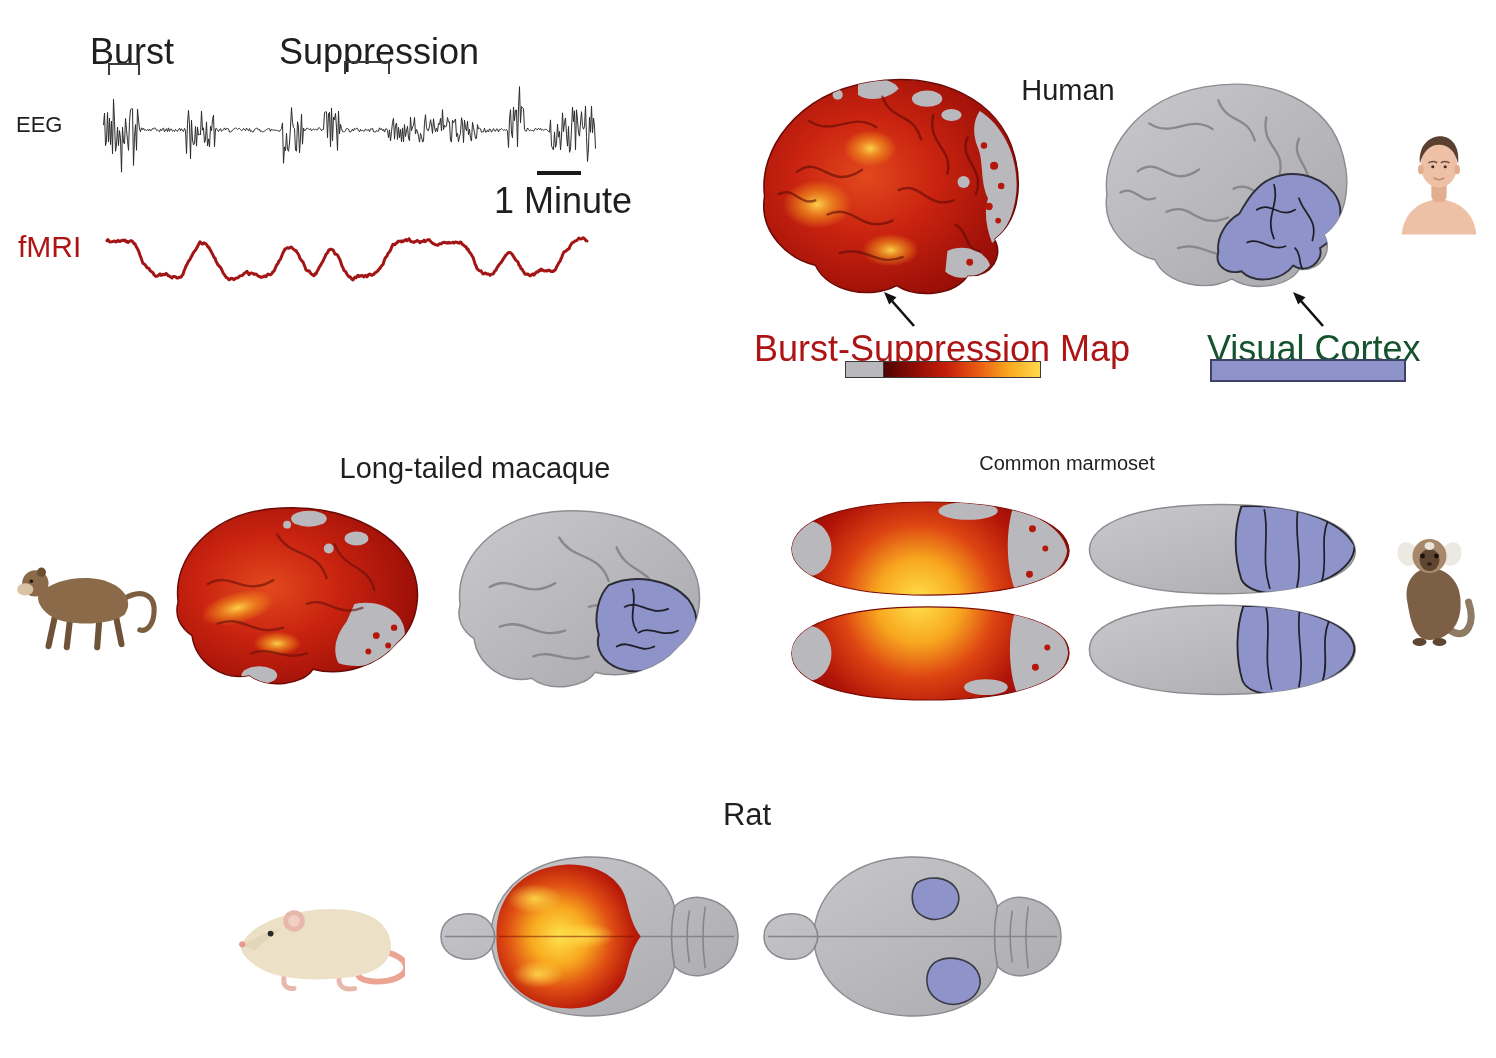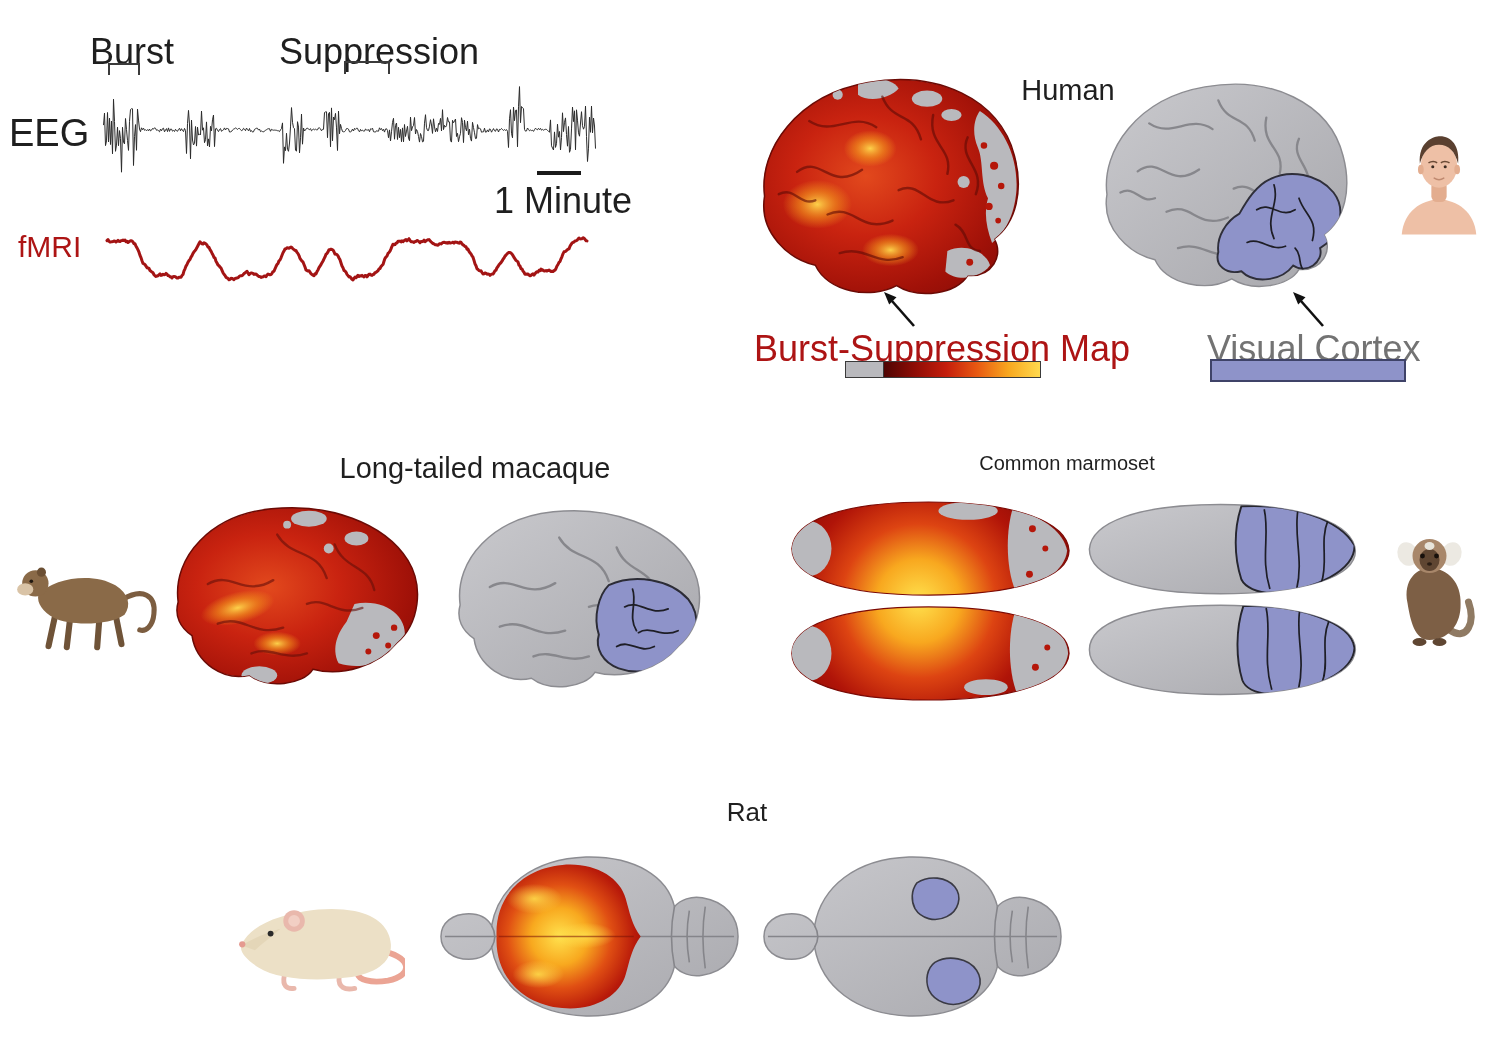--- a/index.html
+++ b/index.html
@@ -4,42 +4,42 @@
 <style>
   * { margin:0; padding:0; box-sizing:border-box; }
   body { background:#ffffff; }
   #canvas { position:relative; width:1496px; height:1058px; background:#ffffff;
             font-family:"Liberation Sans", sans-serif; color:#1f1f1f; overflow:hidden; }
   .abs { position:absolute; }
   .panel { position:absolute; }
   .lbl { position:absolute; white-space:nowrap; font-size:36px; }
   .center { text-align:center; }
   .dark-red { color:#ad1414; }
-  .purple { color:#737373; }
+  .purple { color:#14532d; }
   .bracket { position:absolute; border:2.5px solid #3a3a3a; border-bottom:none; }
   .scalebar { position:absolute; background:#1a1a1a; }
   .gradbar { position:absolute; border:1px solid #3a3a3a; display:flex; }
   .gradbar .gray-seg { width:38px; background:#b9b9bd; border-right:1px solid #3a3a3a; }
   .gradbar .heat-seg { flex:1;
      background:linear-gradient(90deg,#4f0402,#8f0d06,#c51e0c,#e85a12,#f8a81f,#ffd94e); }
   .swatch { position:absolute; background:#8e93c9; border:2px solid #3f4368; }
   svg { display:block; }
 </style>
 </head>
 <body>
 
 <div id="canvas">
 
   <div class="panel" style="left:0; top:0; width:660px; height:330px;">
     <div class="lbl" style="left:90px; top:31px;">Burst</div>
     <div class="lbl" style="left:279px; top:31px;">Suppression</div>
     <div class="bracket" style="left:108px; top:63px; width:32px; height:12px;"></div>
     <div class="bracket" style="left:344px; top:61px; width:46px; height:13px;"></div>
 
-    <div class="lbl" style="left:9px; top:112px; font-size:38px;">EEG</div>
+    <div class="lbl" style="left:16px; top:112px; font-size:22px;">EEG</div>
     <svg class="abs" style="left:100px; top:82px;" width="500" height="96" viewBox="0 0 493 96">
       <polyline points="0,43.1 1,31.1 2,63.6 3,58.9 4,30.5 5,60.0 6,36.2 7,62.5 8,39.0 9,71.8 10,17.2 11,39.6 12,69.3 13,63.1 14,45.2 15,63.7 16,48.6 17,56.7 18,90.2 19,45.3 20,60.2 21,61.9 22,36.5 23,47.6 24,58.4 25,68.4 26,39.3 27,27.5 28,26.7 29,26.8 30,83.5 31,54.7 32,42.6 33,68.3 34,27.1 35,38.1 36,47.0 37,49.7 38,45.8 39,47.7 40,46.2 41,48.3 42,47.7 43,48.7 44,47.6 45,48.8 46,47.0 47,48.9 48,48.2 49,46.5 50,47.1 51,45.8 52,46.3 53,48.3 54,47.8 55,48.9 56,49.8 57,47.1 58,48.8 59,46.7 60,46.2 61,49.8 62,48.1 63,46.6 64,49.6 65,45.9 66,49.4 67,47.1 68,47.1 69,49.2 70,48.4 71,49.5 72,47.3 73,48.7 74,49.3 75,47.4 76,46.3 77,48.8 78,46.7 79,48.5 80,49.6 81,46.4 82,48.6 83,71.5 84,41.5 85,28.4 86,43.0 87,76.8 88,38.1 89,58.0 90,62.9 91,61.4 92,44.5 93,64.1 94,45.1 95,53.1 96,51.9 97,52.9 98,29.0 99,48.2 100,45.8 101,60.7 102,57.7 103,39.9 104,63.9 105,56.9 106,65.0 107,44.3 108,48.9 109,37.8 110,33.0 111,64.6 112,46.8 113,46.3 114,48.2 115,49.6 116,47.5 117,46.6 118,49.3 119,48.5 120,47.8 121,45.9 122,48.0 123,46.4 124,46.5 125,46.9 126,50.0 127,49.9 128,49.5 129,48.0 130,47.2 131,46.9 132,45.8 133,46.6 134,47.4 135,46.5 136,46.4 137,47.6 138,48.7 139,48.2 140,46.3 141,47.2 142,48.7 143,46.1 144,47.4 145,48.8 146,46.5 147,49.5 148,48.6 149,50.1 150,49.8 151,47.4 152,47.0 153,46.0 154,46.3 155,48.1 156,47.1 157,49.6 158,49.0 159,49.6 160,50.0 161,48.9 162,48.3 163,47.7 164,47.0 165,46.7 166,46.7 167,49.3 168,47.3 169,47.9 170,48.2 171,48.1 172,48.2 173,48.3 174,48.7 175,48.8 176,49.6 177,47.8 178,46.5 179,40.9 180,81.3 181,64.9 182,68.7 183,51.3 184,67.3 185,69.3 186,61.0 187,44.9 188,25.6 189,40.3 190,45.7 191,46.7 192,68.3 193,69.1 194,39.7 195,45.1 196,70.9 197,55.8 198,32.0 199,62.2 200,46.0 201,49.0 202,47.9 203,46.4 204,46.1 205,47.2 206,47.7 207,46.6 208,48.8 209,48.0 210,46.9 211,47.8 212,47.2 213,47.8 214,47.8 215,45.9 216,45.9 217,46.8 218,48.8 219,47.4 220,47.3 221,30.5 222,29.9 223,29.8 224,55.7 225,31.8 226,30.3 227,64.8 228,25.9 229,58.8 230,35.0 231,37.7 232,31.4 233,45.9 234,68.5 235,29.1 236,51.8 237,42.4 238,46.4 239,49.5 240,49.8 241,49.7 242,48.5 243,46.6 244,46.5 245,47.2 246,49.8 247,50.1 248,49.0 249,47.1 250,49.0 251,46.4 252,47.4 253,46.2 254,46.3 255,48.7 256,49.8 257,47.4 258,49.1 259,48.1 260,49.0 261,49.1 262,47.0 263,47.9 264,48.1 265,47.6 266,49.7 267,46.8 268,47.2 269,46.2 270,49.7 271,49.9 272,50.1 273,48.7 274,49.1 275,49.2 276,45.8 277,47.6 278,46.5 279,48.7 280,47.3 281,50.1 282,47.0 283,46.7 284,48.5 285,55.7 286,47.9 287,58.9 288,49.8 289,40.4 290,36.3 291,57.2 292,43.5 293,41.0 294,57.5 295,45.3 296,55.7 297,47.4 298,59.7 299,45.9 300,59.8 301,42.5 302,54.5 303,49.1 304,44.3 305,56.1 306,58.7 307,35.1 308,48.7 309,44.9 310,43.5 311,35.5 312,52.0 313,47.5 314,49.4 315,54.4 316,60.1 317,51.5 318,54.5 319,59.9 320,59.3 321,41.2 322,32.7 323,45.7 324,48.5 325,48.6 326,44.2 327,37.7 328,43.0 329,51.4 330,36.8 331,44.9 332,49.9 333,46.2 334,49.5 335,41.4 336,42.4 337,36.4 338,49.0 339,27.7 340,47.6 341,43.3 342,45.1 343,43.7 344,35.5 345,39.9 346,39.9 347,58.7 348,60.1 349,38.3 350,40.8 351,39.1 352,37.0 353,54.5 354,51.3 355,59.7 356,54.8 357,51.3 358,35.7 359,40.4 360,60.6 361,38.2 362,45.6 363,48.9 364,39.1 365,52.8 366,47.2 367,56.5 368,59.1 369,40.3 370,45.5 371,50.8 372,56.6 373,56.3 374,42.6 375,46.8 376,46.3 377,46.8 378,50.2 379,49.9 380,49.8 381,46.2 382,50.2 383,50.0 384,47.9 385,49.9 386,46.9 387,47.4 388,50.2 389,48.4 390,46.6 391,48.7 392,49.3 393,46.9 394,47.3 395,50.0 396,47.4 397,47.6 398,46.5 399,47.6 400,48.4 401,47.6 402,48.4 403,47.6 404,49.3 405,65.5 406,36.8 407,27.7 408,51.3 409,55.8 410,25.0 411,38.7 412,28.4 413,28.0 414,64.8 415,24.8 416,4.6 417,40.7 418,24.5 419,25.8 420,26.6 421,47.4 422,49.2 423,48.9 424,46.0 425,47.4 426,48.8 427,48.0 428,48.6 429,48.2 430,49.4 431,47.7 432,46.2 433,47.3 434,47.8 435,46.3 436,47.6 437,46.4 438,48.2 439,47.4 440,48.2 441,47.6 442,47.3 443,47.4 444,48.4 445,49.4 446,50.2 447,37.9 448,63.8 449,66.0 450,68.0 451,49.9 452,65.4 453,61.7 454,42.2 455,55.2 456,49.5 457,68.0 458,55.4 459,30.8 460,49.6 461,40.3 462,35.9 463,52.5 464,64.2 465,44.5 466,70.3 467,67.4 468,46.9 469,25.1 470,39.6 471,28.8 472,67.8 473,27.8 474,38.2 475,50.8 476,54.2 477,41.0 478,29.7 479,43.7 480,47.2 481,44.6 482,24.1 483,54.5 484,79.5 485,66.2 486,35.2 487,50.3 488,24.1 489,50.9 490,36.0 491,44.0 492,66.6" fill="none" stroke="#2b2b2b" stroke-width="1"></polyline>
     </svg>
 
     <div class="scalebar" style="left:537px; top:171px; width:44px; height:4px;"></div>
     <div class="lbl" style="left:494px; top:180px;">1 Minute</div>
 
     <div class="lbl dark-red" style="left:18px; top:230px; font-size:30px;">fMRI</div>
     <svg class="abs" style="left:105px; top:212px;" width="485" height="100" viewBox="0 0 481 100">
       <polyline points="0,28.6 1,27.6 2,29.2 3,29.9 4,29.9 5,29.7 6,29.6 7,28.9 8,29.2 9,30.0 10,29.3 11,28.4 12,29.3 13,29.5 14,28.7 15,28.5 16,28.1 17,28.5 18,28.1 19,29.7 20,29.2 21,30.5 22,29.8 23,29.1 24,28.7 25,28.9 26,30.0 27,31.8 28,31.7 29,34.3 30,35.9 31,37.9 32,40.2 33,43.4 34,45.6 35,48.7 36,51.4 37,51.8 38,52.7 39,54.2 40,55.7 41,56.0 42,56.4 43,58.6 44,59.3 45,60.1 46,60.8 47,62.7 48,63.7 49,64.4 50,64.0 51,63.7 52,62.8 53,61.9 54,63.4 55,63.0 56,62.2 57,62.8 58,62.5 59,61.4 60,62.2 61,63.6 62,63.8 63,64.7 64,65.0 65,66.0 66,64.6 67,64.4 68,64.6 69,65.3 70,66.0 71,66.0 72,65.3 73,65.3 74,65.2 75,63.5 76,62.5 77,58.9 78,56.8 79,54.1 80,52.5 81,50.2 82,48.6 83,47.5 84,45.2 85,43.7 86,41.3 87,39.8 88,38.7 89,37.3 90,35.4 91,33.6 92,31.5 93,29.8 94,30.9 95,31.8 96,32.0 97,30.7 98,31.3 99,32.0 100,33.1 101,35.2 102,35.3 103,37.6 104,39.1 105,41.2 106,43.0 107,45.4 108,46.0 109,49.3 110,51.0 111,53.0 112,53.7 113,55.2 114,56.0 115,58.4 116,60.7 117,62.3 118,63.4 119,65.3 120,65.8 121,66.5 122,67.7 123,67.4 124,66.3 125,66.4 126,67.0 127,67.7 128,66.4 129,66.3 130,65.9 131,65.8 132,64.7 133,63.9 134,63.7 135,63.7 136,62.8 137,61.6 138,60.9 139,60.0 140,59.4 141,61.0 142,62.7 143,61.6 144,61.0 145,61.1 146,61.4 147,62.4 148,62.2 149,62.0 150,63.1 151,63.8 152,64.6 153,64.6 154,65.4 155,64.9 156,64.9 157,64.1 158,64.0 159,64.6 160,63.0 161,62.0 162,62.5 163,62.8 164,62.6 165,61.3 166,59.6 167,59.3 168,56.8 169,54.5 170,52.5 171,51.4 172,48.9 173,48.0 174,45.8 175,43.3 176,40.8 177,39.1 178,36.9 179,36.7 180,35.7 181,36.1 182,36.2 183,35.6 184,35.1 185,35.6 186,37.0 187,37.5 188,38.6 189,38.6 190,40.4 191,41.6 192,43.6 193,46.4 194,47.8 195,49.2 196,50.0 197,52.5 198,55.0 199,57.9 200,58.6 201,59.0 202,58.7 203,60.1 204,61.7 205,62.5 206,63.1 207,63.7 208,61.8 209,61.9 210,59.6 211,57.9 212,55.7 213,54.2 214,52.7 215,50.7 216,49.0 217,46.9 218,44.9 219,42.2 220,41.5 221,39.9 222,37.7 223,37.7 224,37.2 225,37.5 226,38.0 227,39.8 228,42.1 229,42.2 230,42.6 231,43.9 232,46.0 233,47.8 234,51.0 235,54.0 236,55.7 237,58.4 238,59.1 239,60.2 240,62.4 241,63.6 242,64.9 243,64.7 244,66.0 245,67.3 246,68.0 247,66.3 248,65.1 249,65.8 250,64.5 251,63.3 252,64.5 253,63.8 254,64.1 255,63.4 256,64.3 257,64.9 258,63.5 259,63.4 260,64.8 261,63.5 262,62.3 263,62.1 264,63.0 265,63.4 266,62.5 267,62.2 268,60.7 269,60.3 270,59.5 271,58.8 272,56.9 273,56.5 274,54.5 275,53.4 276,52.5 277,49.2 278,46.3 279,45.0 280,44.1 281,41.4 282,40.5 283,39.1 284,36.9 285,34.3 286,32.2 287,32.8 288,32.6 289,31.2 290,30.9 291,29.3 292,29.3 293,29.1 294,29.9 295,28.9 296,29.7 297,28.7 298,28.1 299,27.5 300,28.9 301,27.7 302,26.7 303,28.3 304,29.7 305,29.7 306,29.9 307,30.5 308,29.5 309,29.6 310,28.5 311,28.9 312,29.7 313,30.7 314,29.4 315,29.7 316,29.3 317,28.2 318,29.6 319,29.0 320,28.1 321,27.8 322,27.6 323,28.7 324,29.8 325,30.8 326,31.5 327,31.9 328,32.7 329,32.8 330,33.0 331,33.2 332,32.2 333,31.7 334,31.9 335,31.2 336,30.4 337,30.3 338,30.5 339,31.0 340,30.6 341,31.2 342,30.3 343,30.9 344,30.9 345,30.6 346,30.2 347,31.1 348,30.0 349,30.2 350,30.3 351,30.8 352,31.2 353,30.1 354,30.2 355,31.9 356,32.9 357,33.4 358,34.6 359,34.8 360,37.2 361,37.1 362,39.4 363,40.8 364,41.9 365,43.9 366,45.2 367,48.4 368,51.9 369,53.8 370,56.8 371,57.3 372,58.6 373,58.9 374,58.8 375,60.5 376,62.0 377,61.8 378,60.9 379,61.4 380,62.2 381,61.9 382,62.1 383,63.3 384,62.4 385,62.1 386,62.1 387,60.7 388,58.7 389,58.1 390,55.7 391,54.5 392,52.8 393,51.6 394,50.6 395,49.2 396,47.3 397,46.0 398,44.1 399,43.1 400,41.9 401,41.0 402,40.4 403,40.5 404,41.1 405,42.0 406,43.6 407,45.4 408,46.9 409,48.5 410,49.0 411,50.0 412,53.2 413,54.0 414,56.8 415,56.9 416,59.1 417,60.3 418,62.2 419,62.2 420,62.0 421,62.1 422,63.1 423,63.8 424,63.4 425,62.3 426,61.8 427,63.1 428,61.7 429,60.5 430,59.7 431,60.1 432,58.4 433,58.8 434,57.0 435,58.2 436,57.9 437,59.0 438,59.0 439,58.5 440,59.1 441,58.4 442,58.1 443,58.7 444,59.4 445,59.3 446,59.6 447,58.7 448,58.2 449,56.4 450,54.0 451,52.5 452,50.3 453,49.5 454,46.8 455,44.6 456,41.8 457,39.8 458,39.6 459,39.2 460,37.9 461,37.2 462,36.9 463,34.3 464,32.6 465,31.1 466,30.4 467,30.0 468,28.9 469,28.7 470,28.4 471,27.1 472,26.0 473,26.8 474,26.9 475,26.7 476,25.8 477,26.1 478,27.3 479,28.7 480,28.9" fill="none" stroke="#a31414" stroke-width="3" stroke-linejoin="round" stroke-linecap="round"></polyline>
@@ -333,21 +333,21 @@
       <ellipse cx="52" cy="28" rx="5" ry="4" fill="#e8e4da"></ellipse>
       <circle cx="45" cy="38" r="2.4" fill="#17100b"></circle>
       <circle cx="59" cy="38" r="2.4" fill="#17100b"></circle>
       <ellipse cx="52" cy="46" rx="2.5" ry="1.8" fill="#2a1d14"></ellipse>
       <ellipse cx="42" cy="124" rx="7" ry="4" fill="#5f4632"></ellipse>
       <ellipse cx="62" cy="124" rx="7" ry="4" fill="#5f4632"></ellipse>
     </svg>
   </div>
 
   <div class="panel" style="left:200px; top:790px; width:900px; height:268px;">
-    <div class="lbl center" style="left:447px; top:7px; width:200px; font-size:26px;">Rat</div>
+    <div class="lbl center" style="left:447px; top:7px; width:200px; font-size:31px;">Rat</div>
 
     <svg class="abs" style="left:33px; top:82px;" width="172" height="132" viewBox="0 0 175 135">
       <path d="M 156 82 C 182 88 184 106 158 111 C 140 114 128 110 127 104" fill="none" stroke="#eba494" stroke-width="6" stroke-linecap="round"></path>
       <path d="M 52 106 C 50 116 54 120 62 119" fill="none" stroke="#e9b8ac" stroke-width="5" stroke-linecap="round"></path>
       <path d="M 108 108 C 107 118 114 121 124 119" fill="none" stroke="#e9b8ac" stroke-width="5" stroke-linecap="round"></path>
       <path d="M 8 75 C 14 62 28 52 48 46 C 70 39 100 35 124 40 C 148 45 160 58 161 74 C 162 92 146 104 116 108 C 84 112 44 110 26 98 C 14 90 6 82 8 75 Z" fill="#ece0c6"></path>
       <path d="M 8 75 C 20 68 34 62 48 58 C 40 66 30 72 22 80 Z" fill="#e4d6b8"></path>
       <circle cx="62" cy="50" r="11" fill="#e9b8ac"></circle>
       <circle cx="62" cy="50" r="6" fill="#f2cfc4"></circle>
       <circle cx="38" cy="63" r="3" fill="#2a2a2a"></circle>

